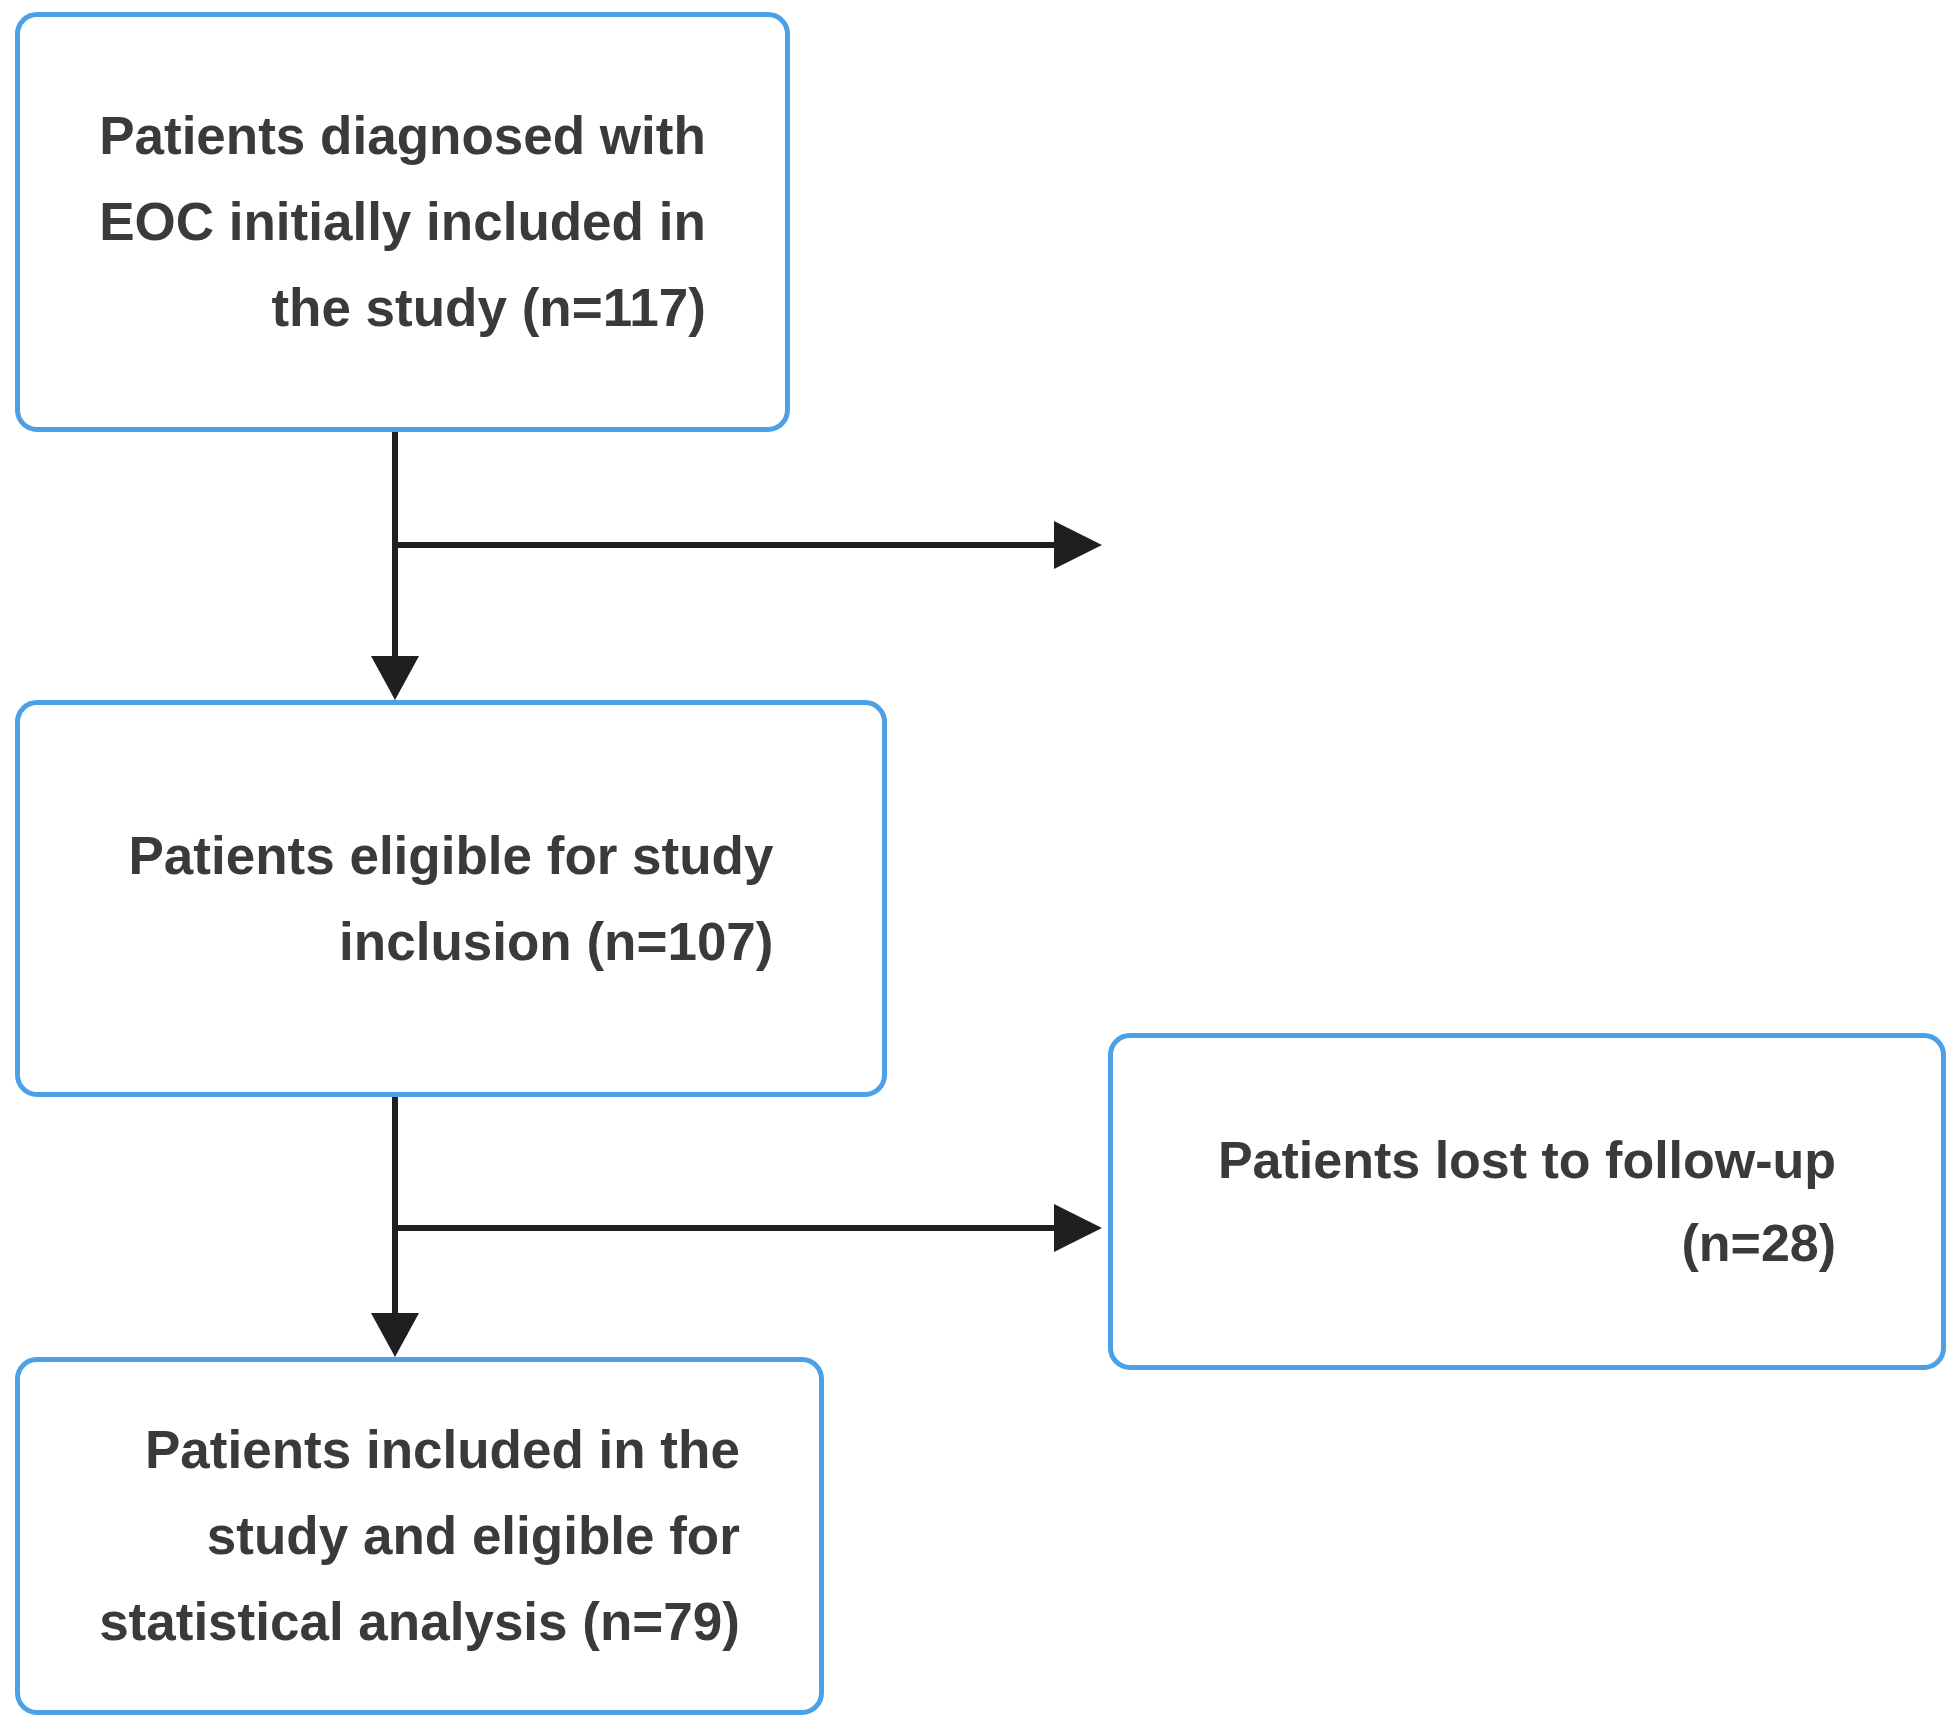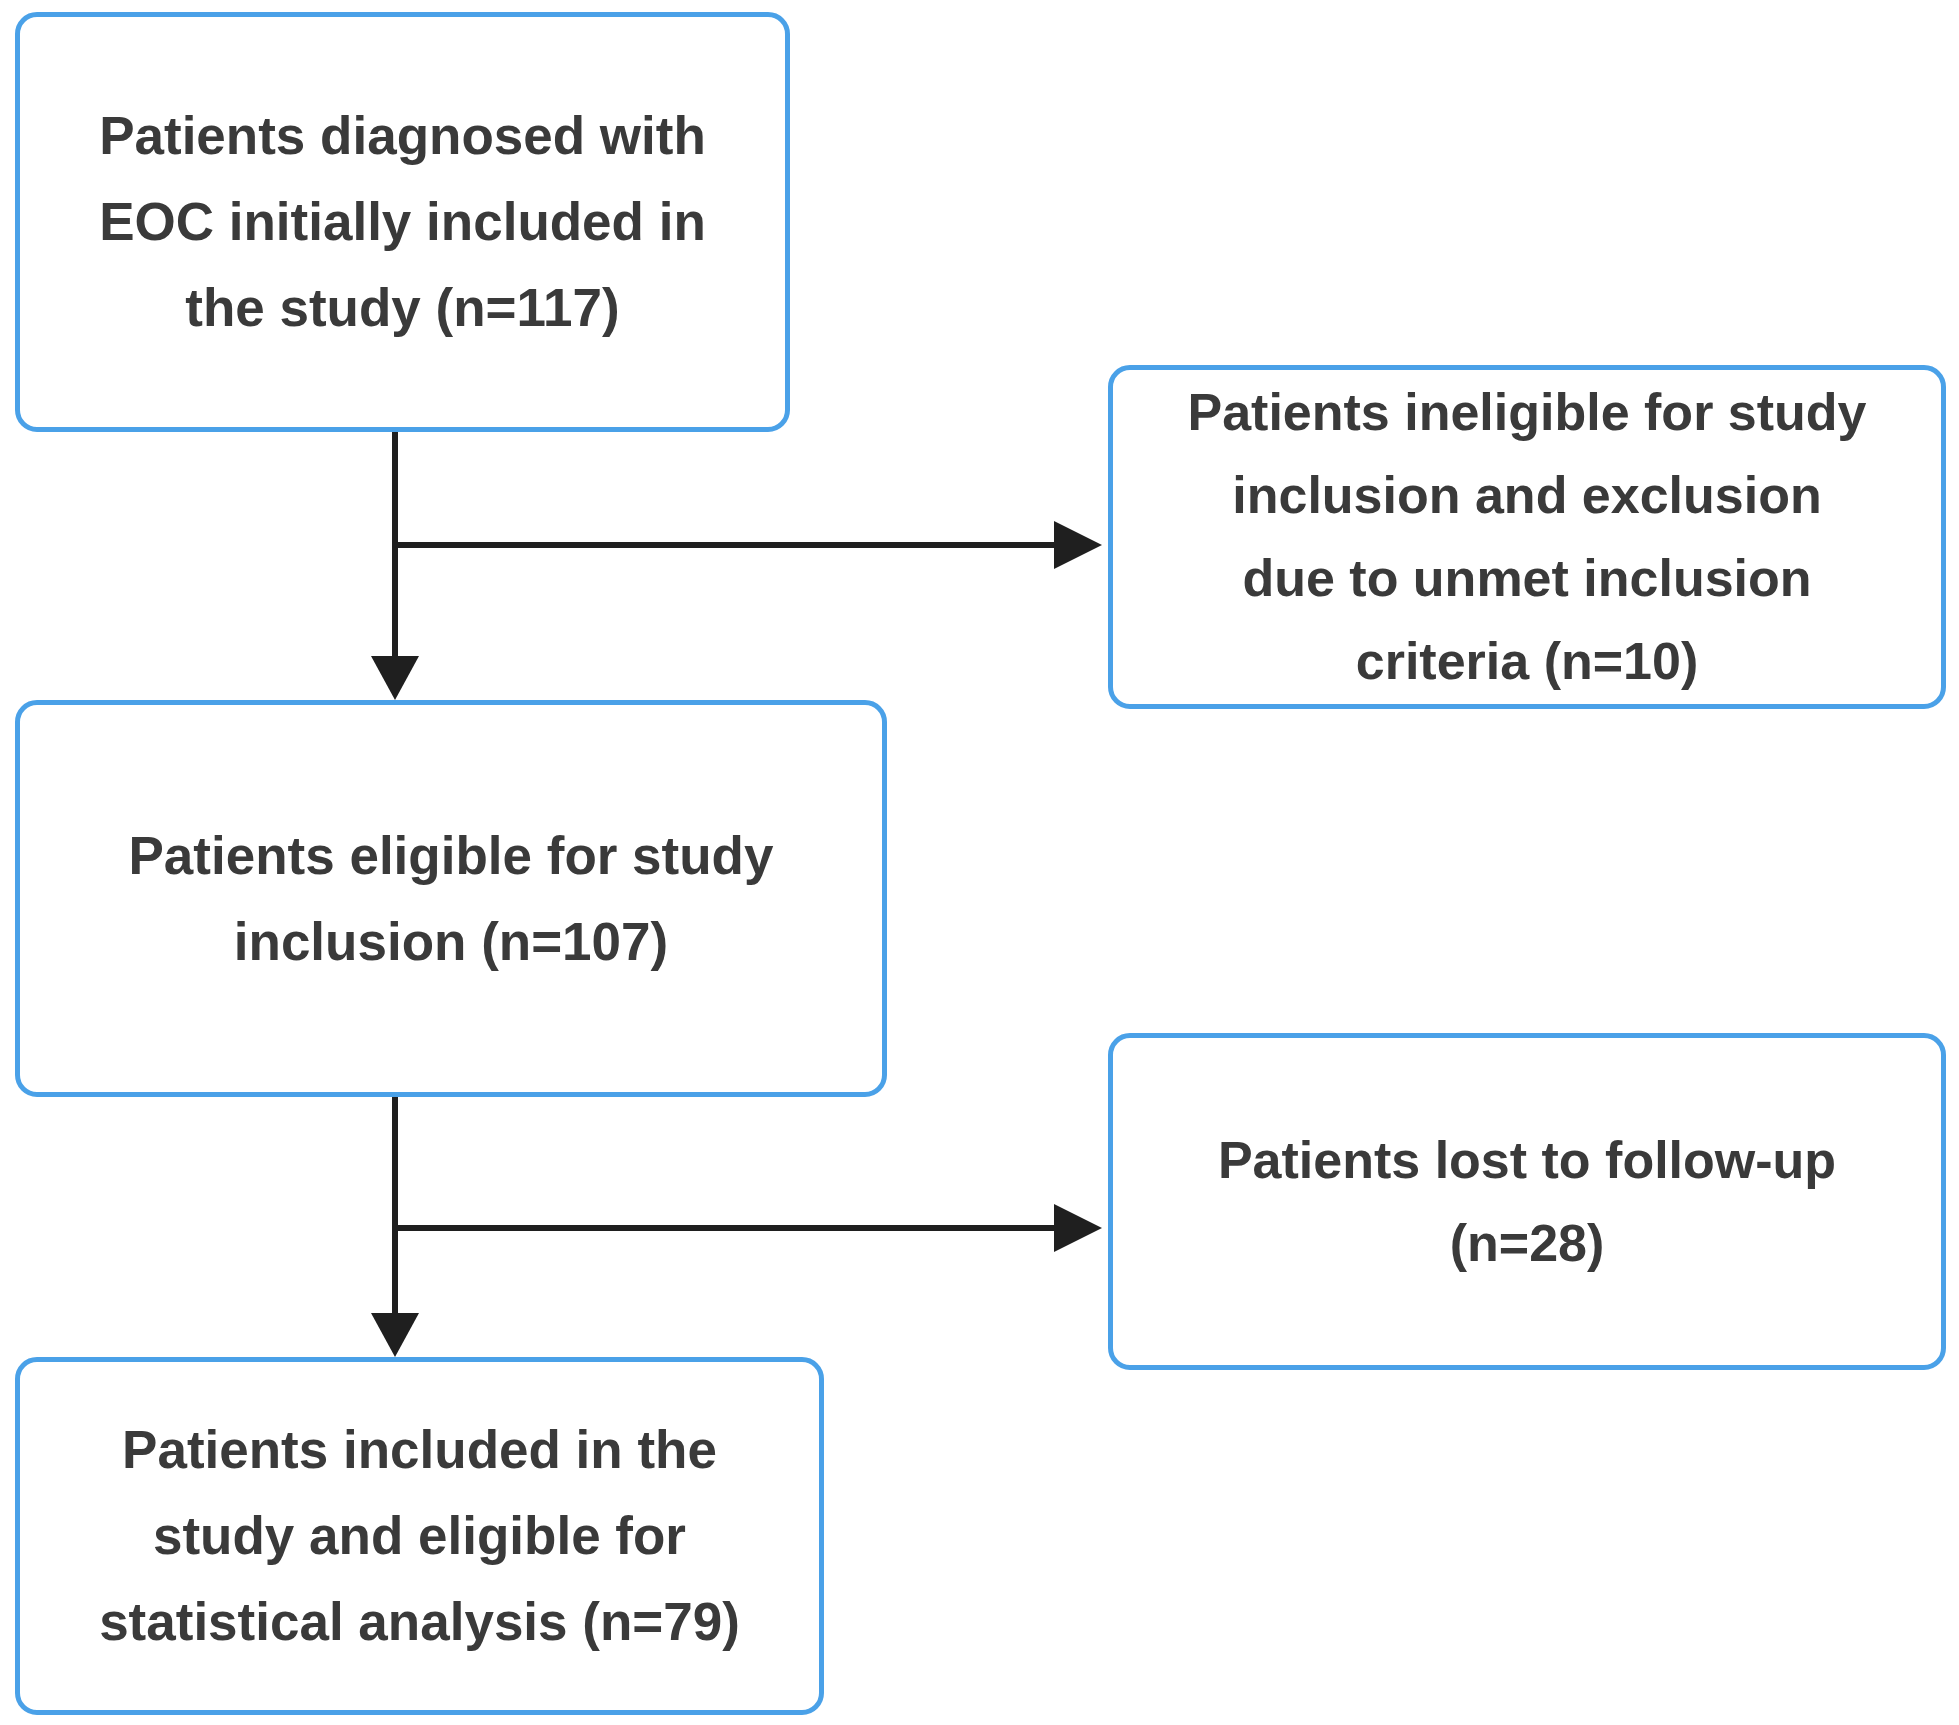--- a/index.html
+++ b/index.html
@@ -13,21 +13,21 @@
   .arrows{position:absolute;left:0;top:0;width:1959px;height:1725px;}
   .node{
     position:absolute;
     box-sizing:border-box;
     background:#ffffff;
     border:5px solid #4aa1e8;
     border-radius:22px;
     display:flex;
     align-items:center;
     justify-content:center;
-    text-align:center;
+    text-align:right;
   }
   .label{
     white-space:pre-line;
     font-weight:700;
     color:#3a3a3a;
   }
   .left-col .label{font-size:53px;line-height:86px;}
   .right-col .label{font-size:52px;line-height:83px;}
   .n1{left:15px;top:12px;width:775px;height:420px;padding:0 18px;}
   .n2{left:1108px;top:365px;width:838px;height:344px;padding:0 10px;}
@@ -64,26 +64,20 @@
       <polygon class="edge-head" points="1054,1204 1054,1252 1102,1228"></polygon>
     </g>
   </svg>
 
   <div class="node left-col n1">
     <div class="label">Patients diagnosed with
 EOC initially included in
 the study (n=117)</div>
   </div>
 
-  <div class="node right-col n2">
-    <div class="label">Patients ineligible for study
-inclusion and exclusion
-due to unmet inclusion
-criteria (n=10)</div>
-  </div>
 
   <div class="node left-col n3">
     <div class="label">Patients eligible for study
 inclusion (n=107)</div>
   </div>
 
   <div class="node right-col n4">
     <div class="label">Patients lost to follow-up
 (n=28)</div>
   </div>

